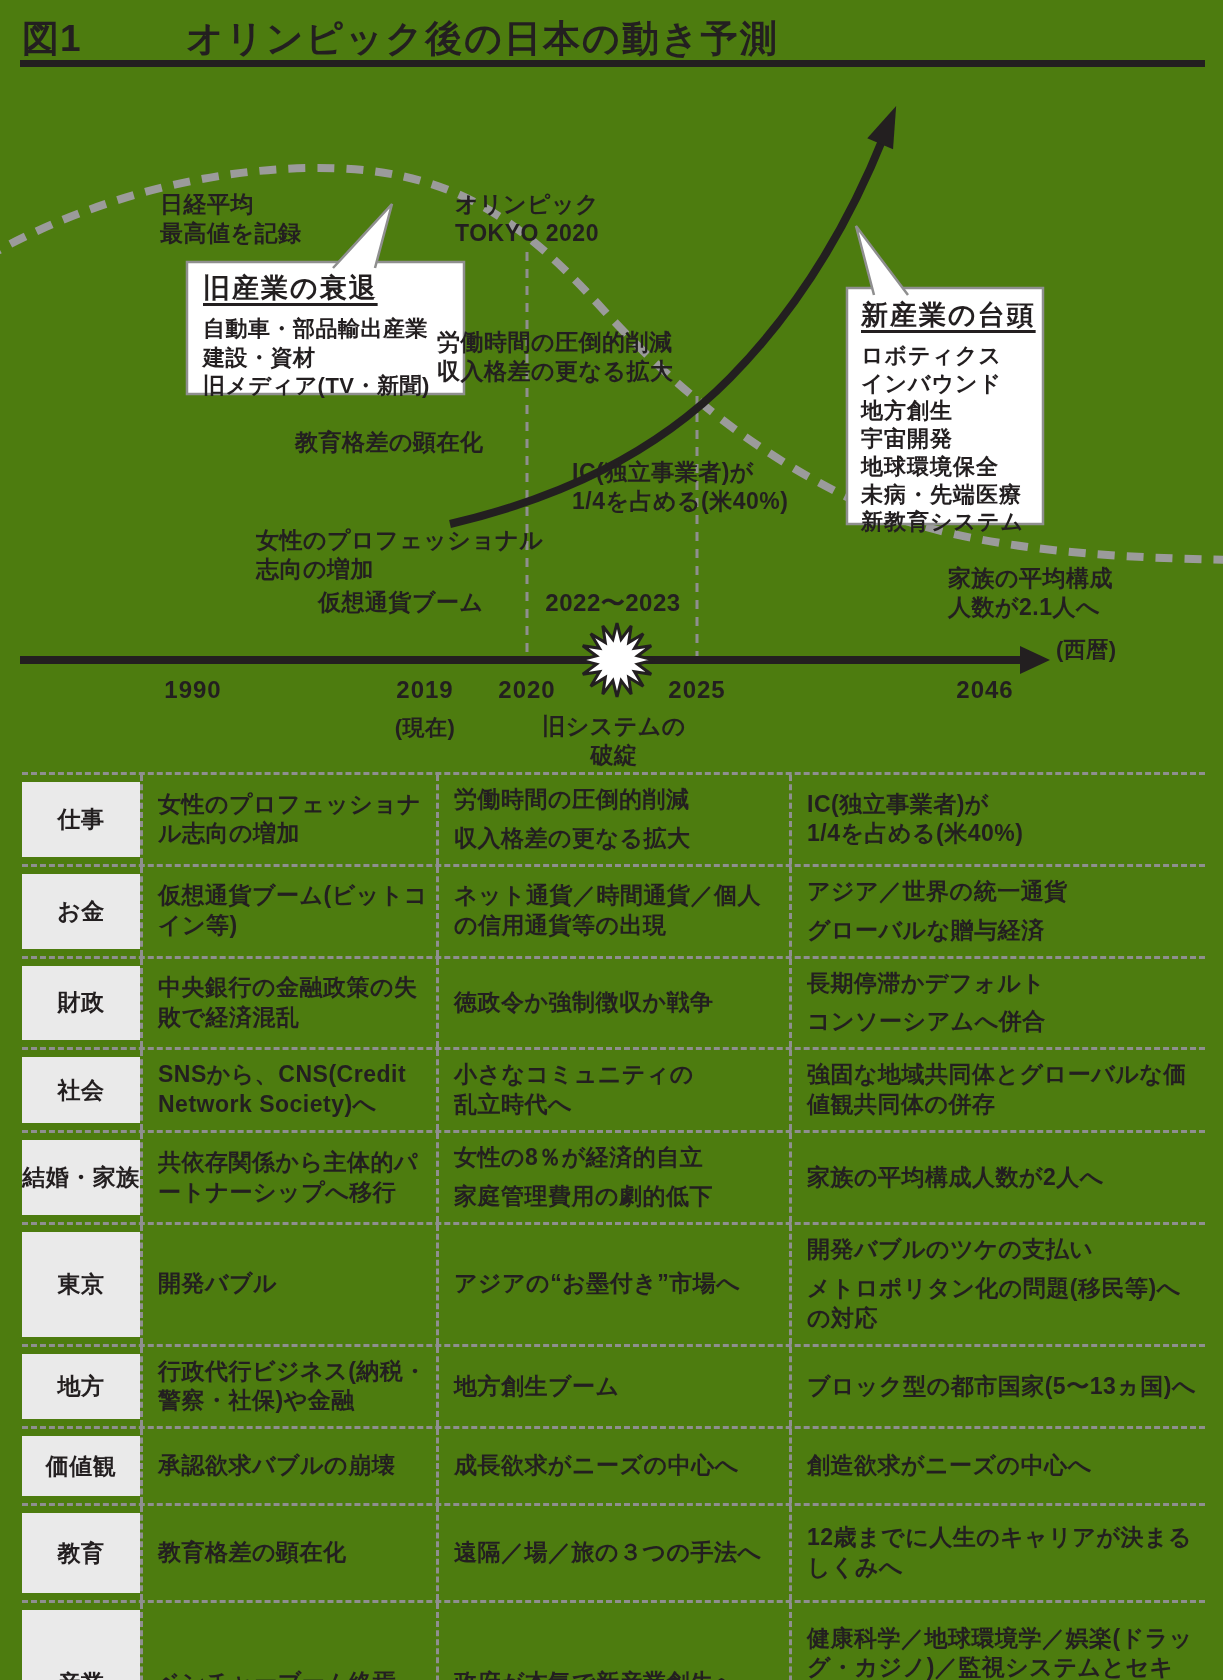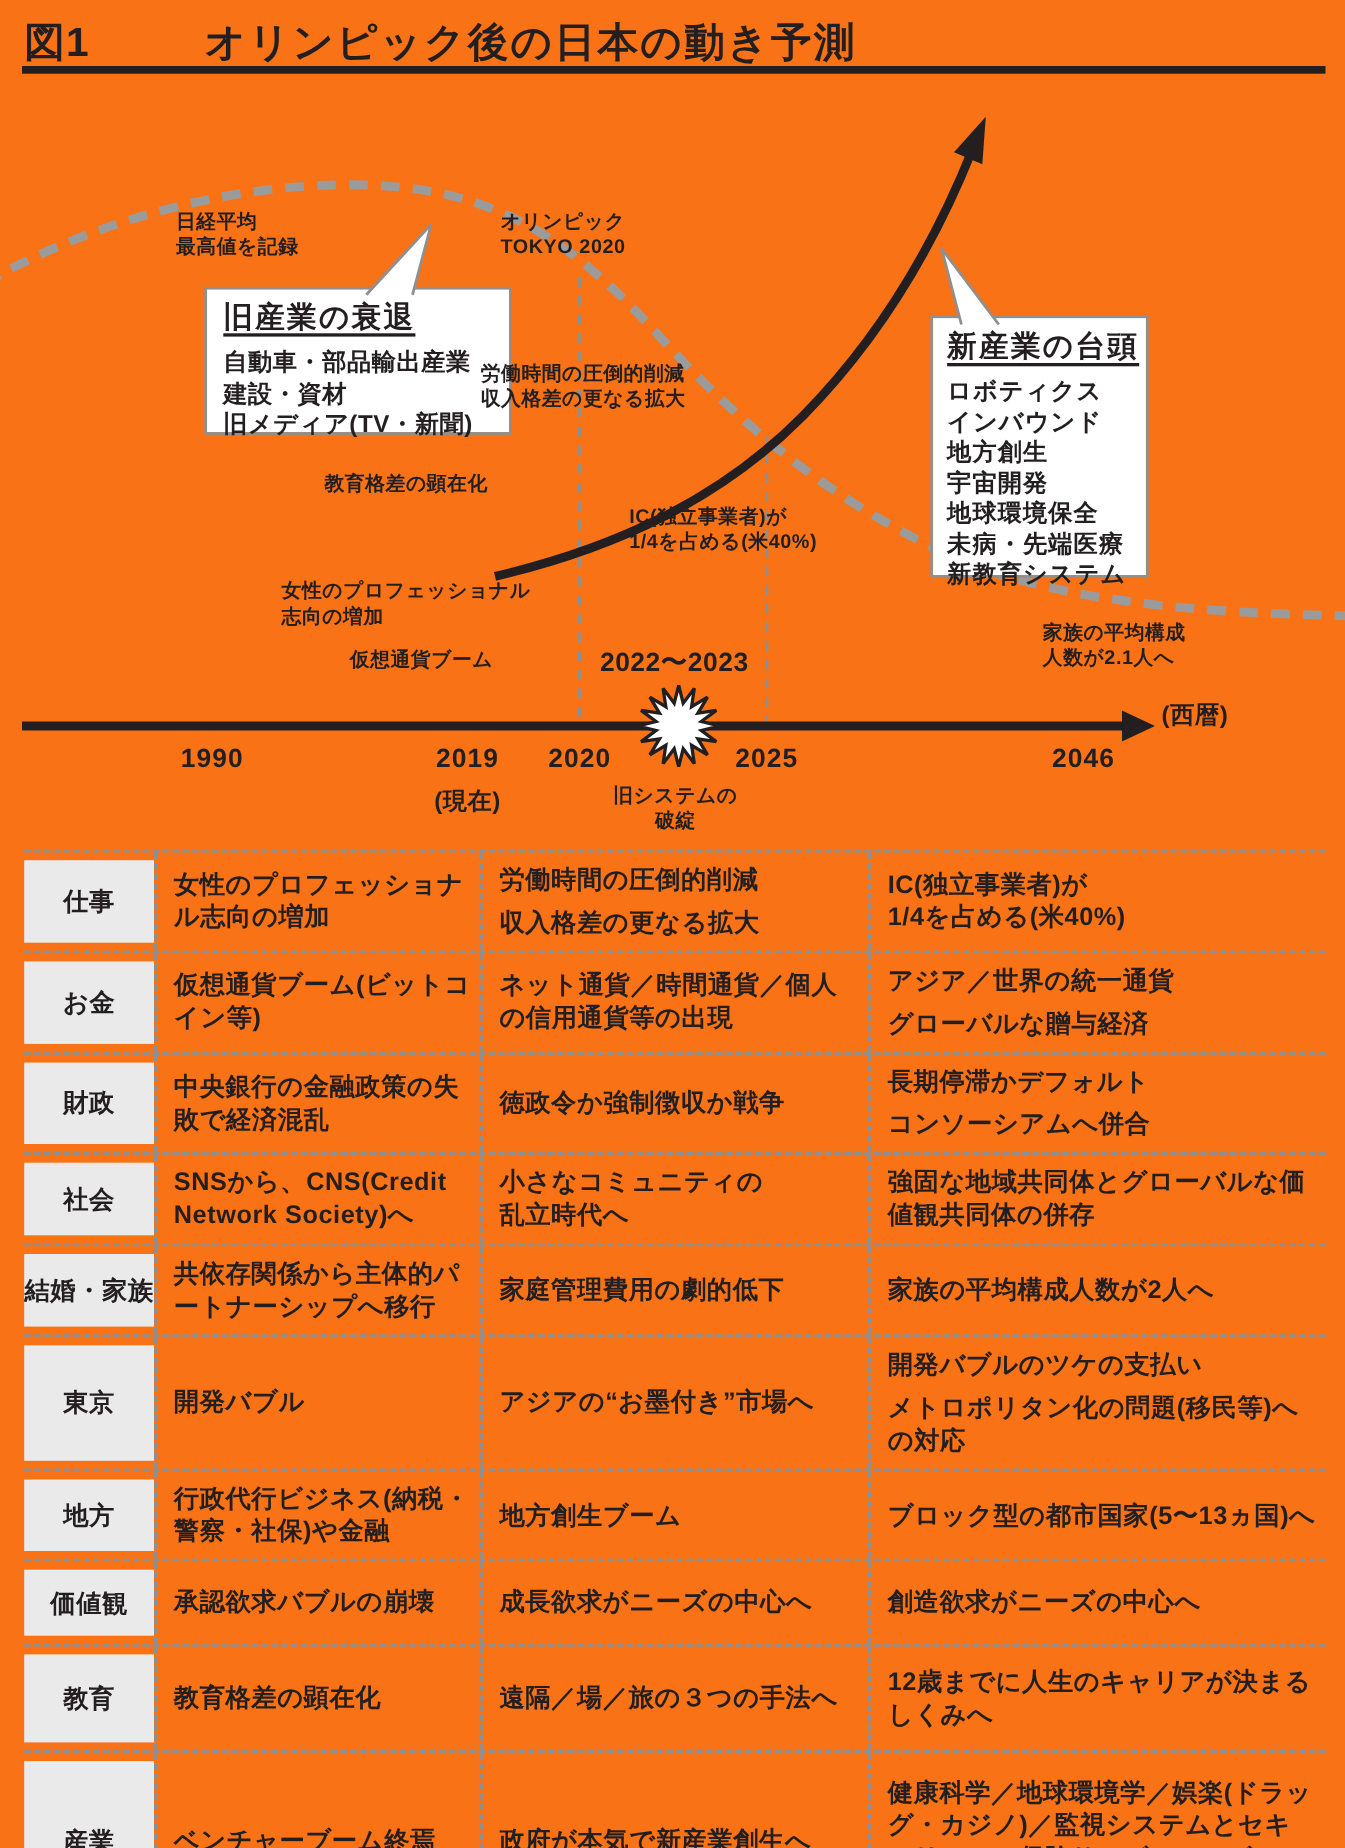--- a/index.html
+++ b/index.html
@@ -1,27 +1,27 @@
 <!DOCTYPE html>
 <html><head>
 <meta charset="utf-8">
 <style>
   html,body{margin:0;padding:0;background:#ffffff;}
   body{font-family:"Liberation Sans","DejaVu Sans",sans-serif;color:#231f20;font-weight:700;}
-  .page{position:relative;width:1223px;height:1680px;background:#f97316;overflow:hidden;}
+  .page{position:relative;width:1223px;height:1680px;background:#4d7c0f;overflow:hidden;}
 
   
   .fig-tag{position:absolute;left:22px;top:14px;font-size:37px;letter-spacing:1px;}
   .fig-title{position:absolute;left:162px;top:14px;font-size:37px;letter-spacing:2px;margin-left:24px;}
   .header-bar{position:absolute;left:20px;top:60px;width:1185px;height:7px;background:#231f20;}
 
   
   .chart{position:absolute;left:0;top:66px;width:1223px;height:706px;}
   .chart svg{position:absolute;left:0;top:0;}
-  .ann{position:absolute;font-size:18px;line-height:1.26;white-space:pre-line;letter-spacing:0.5px;}
+  .ann{position:absolute;font-size:23px;line-height:1.26;white-space:pre-line;letter-spacing:0.5px;}
   .ann-sm{font-size:22px;}
   .ann-center{transform:translateX(-50%);text-align:center;}
   .year{position:absolute;font-size:24px;transform:translateX(-50%);letter-spacing:1px;}
 
   .box-text{position:absolute;}
   .box-title{font-size:27px;letter-spacing:2px;text-decoration:underline;text-underline-offset:6px;text-decoration-thickness:2.5px;margin-bottom:9px;}
   .box-item{font-size:22px;line-height:1.3;letter-spacing:0.5px;}
   #new-box-items .box-item{line-height:1.26;letter-spacing:1px;}
 
   
@@ -167,20 +167,21 @@
         <div class="tcell">
           <div class="cell-item">強固な地域共同体とグローバルな価値観共同体の併存</div>
         </div>
       </div>
       <div class="trow" style="min-height: 74px;">
         <div class="row-label">結婚・家族</div>
         <div class="tcell">
           <div class="cell-item">共依存関係から主体的パートナーシップへ移行</div>
         </div>
         <div class="tcell">
+          <div class="cell-item">女性の8％が経済的自立</div>
           <div class="cell-item">家庭管理費用の劇的低下</div>
         </div>
         <div class="tcell">
           <div class="cell-item">家族の平均構成人数が2人へ</div>
         </div>
       </div>
       <div class="trow" style="min-height: 106px;">
         <div class="row-label">東京</div>
         <div class="tcell">
           <div class="cell-item">開発バブル</div>

